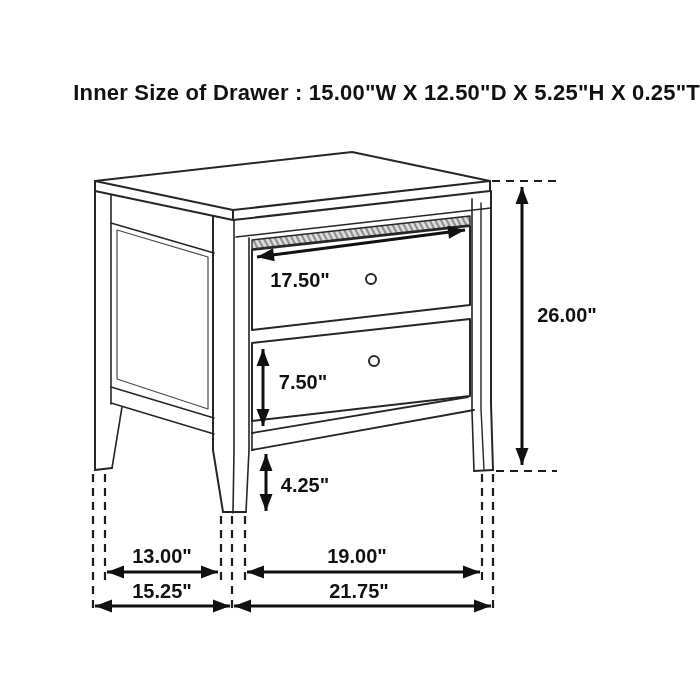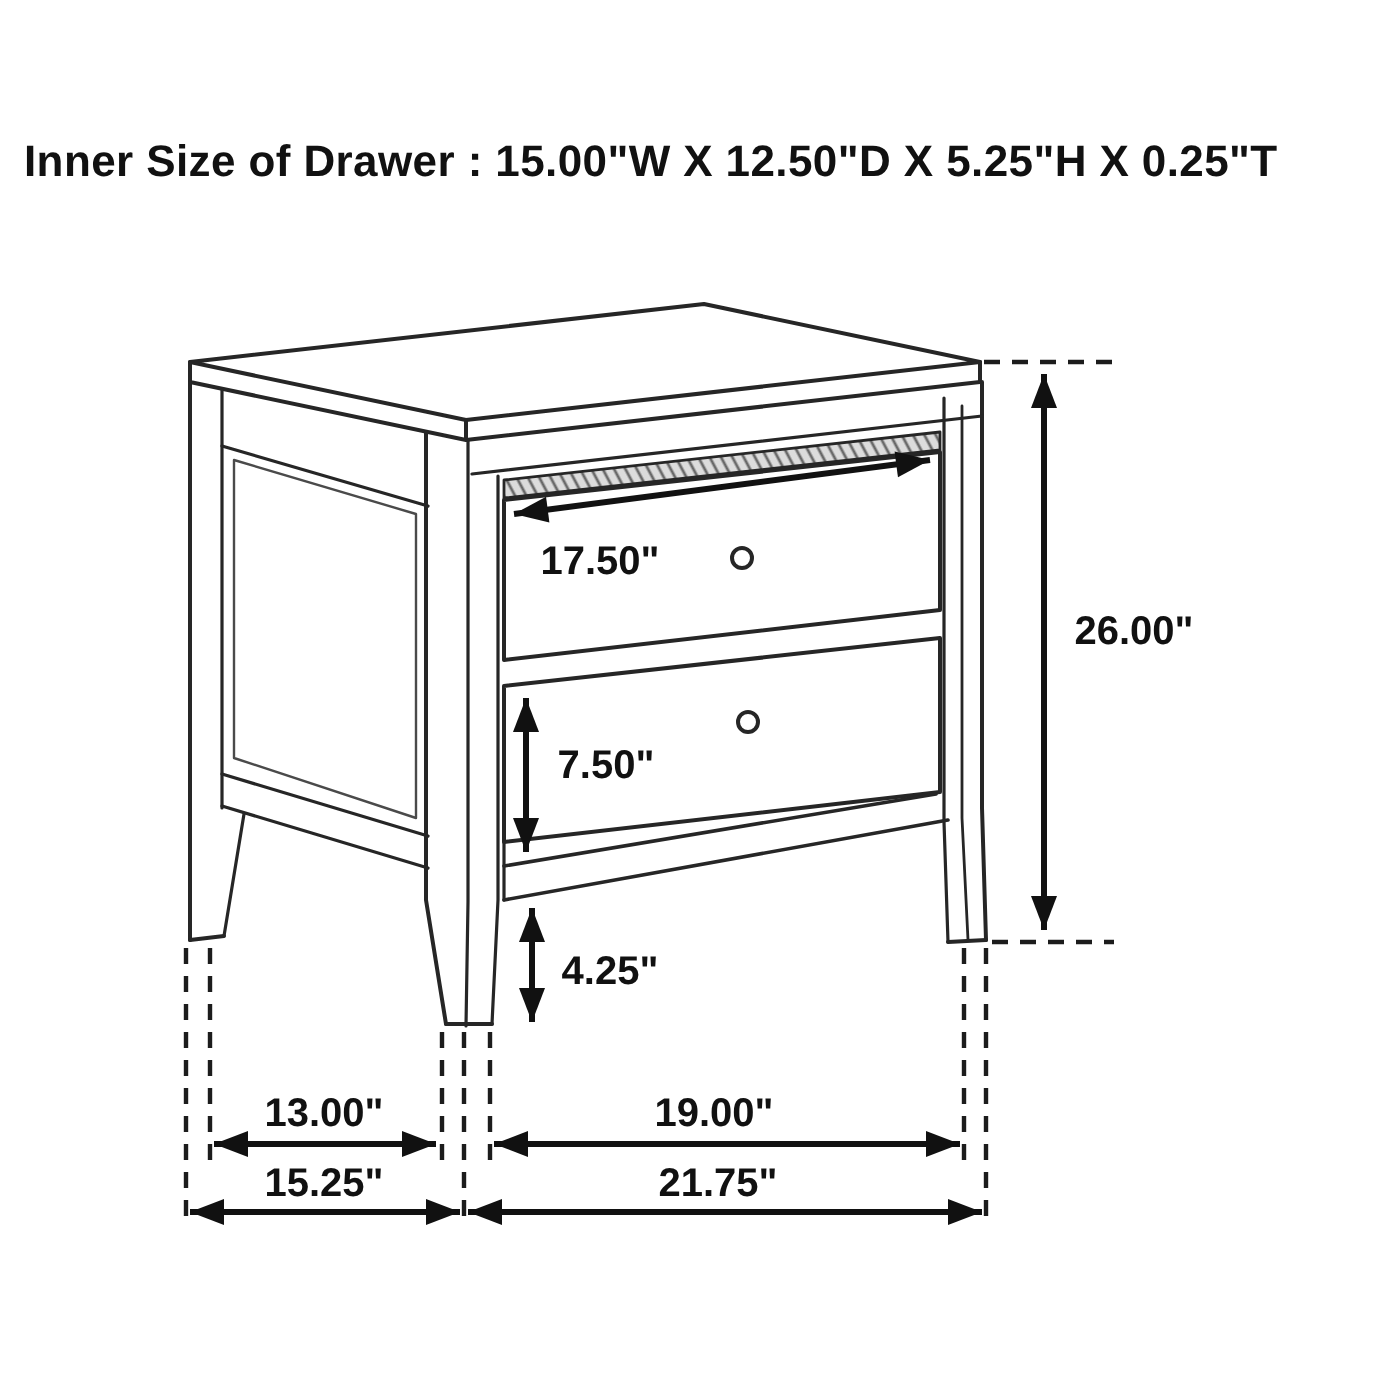--- a/index.html
+++ b/index.html
@@ -1,23 +1,24 @@
 <!DOCTYPE html>
 <html><head>
 <meta charset="utf-8">
 <style>
   html,body{margin:0;padding:0;background:#fff;}
   .stage{
     position:relative;width:700px;height:700px;background:#ffffff;overflow:hidden;
     font-family:"Liberation Sans",sans-serif;
   }
   .title{
-    position:absolute;left:12px;top:68px;width:688px;
+    position:absolute;left:12px;top:80px;width:688px;
     font-size:22px;font-weight:bold;color:#111;white-space:nowrap;
     letter-spacing:0.2px;
+    text-align:right;
   }
   svg{position:absolute;left:0;top:0;}
   .dim-label{
     font-family:"Liberation Sans",sans-serif;
     font-size:20px;font-weight:bold;fill:#111;
   }
 </style>
 </head>
 <body>
 

